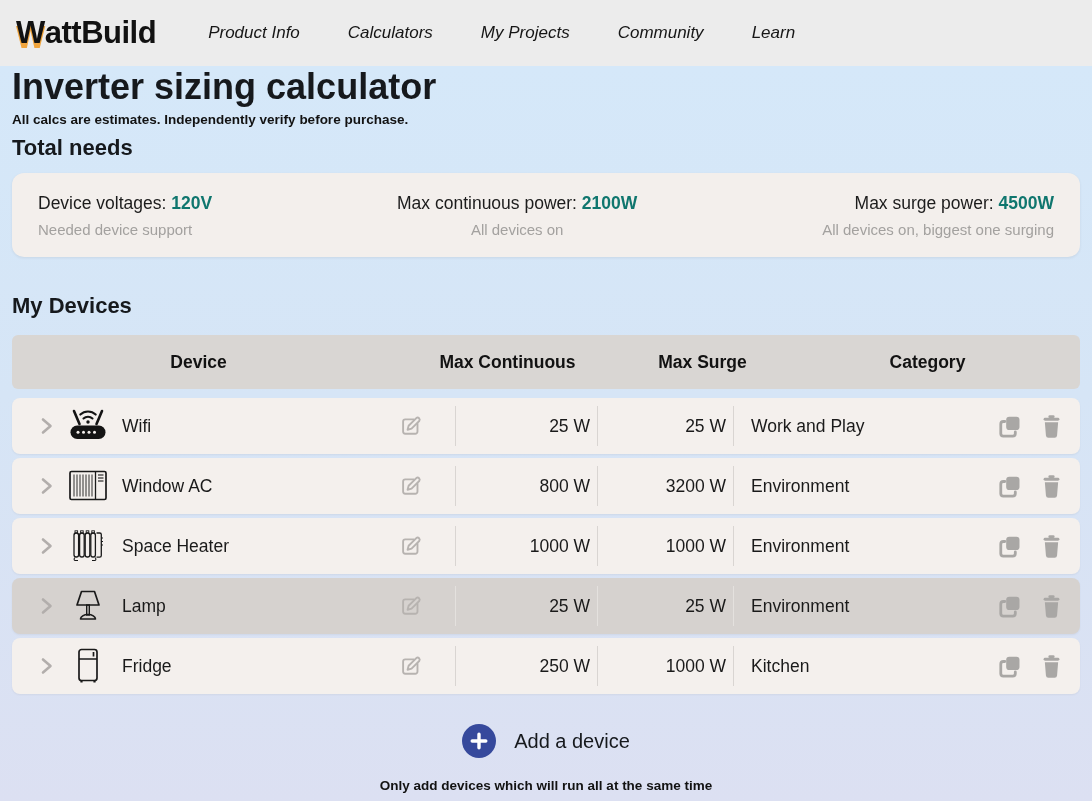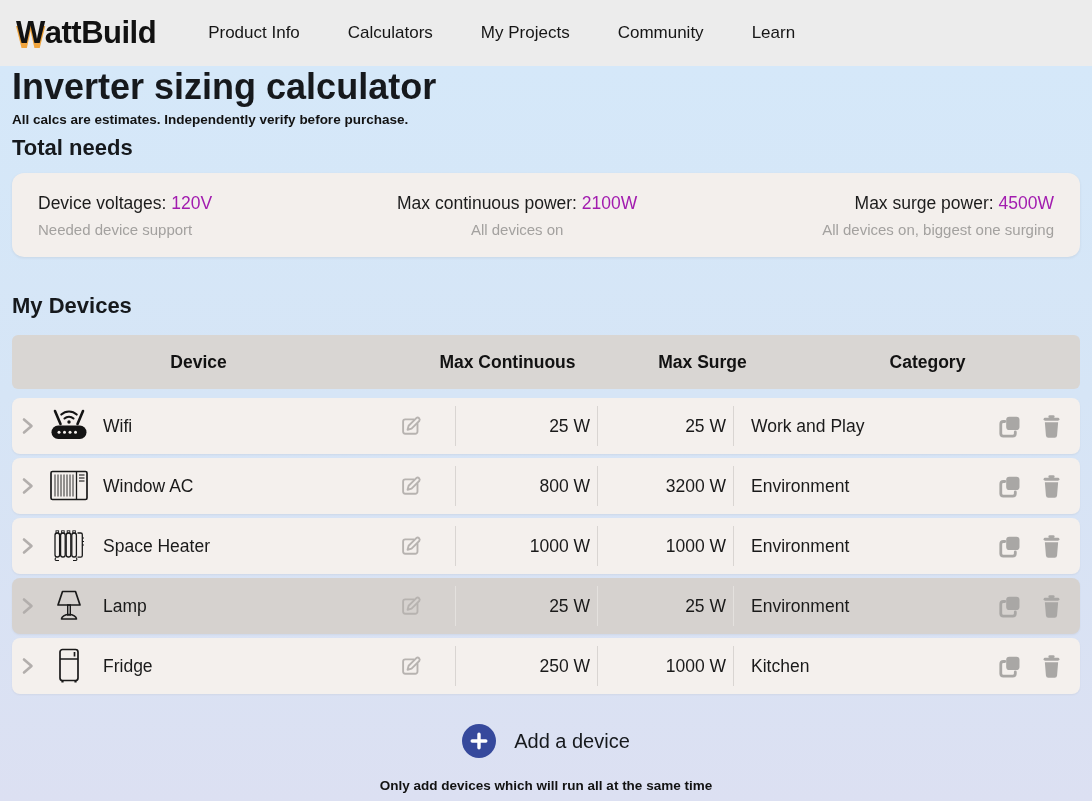--- a/index.html
+++ b/index.html
@@ -5,52 +5,52 @@
   * { box-sizing: border-box; margin: 0; padding: 0; }
   html, body { width: 1092px; height: 801px; overflow: hidden; }
   body { font-family: "Liberation Sans", sans-serif; color: #1a1a1a; background: #ececec; }
 
   
   .topbar { height: 66px; background: #ececec; display: flex; align-items: center; padding: 0 16px; }
   .logo { position: relative; font-size: 31px; font-weight: 800; letter-spacing: -0.5px; color: #121212; cursor: pointer; white-space: nowrap; }
   .logo-w { position: relative; display: inline-block; }
   .logo-w .w-back { position: absolute; left: 0; top: 5px; color: #f0a43c; }
   .logo-w .w-front { position: relative; color: #121212; }
-  .nav { display: flex; margin-left: 28px; }
+  .nav { display: flex; margin-left: 28px; font-style: italic; }
   .nav-item { padding: 10px 24px; font-size: 17px; color: #161616; cursor: pointer; }
 
   
   .main { height: 735px; padding: 0 12px; background: linear-gradient(180deg, #d5e8f9 0%, #d6e5f6 45%, #dce0f2 100%); }
 
   .page-title { padding-top: 4px; font-size: 36px; line-height: 34px; font-weight: 700; color: #16191d; }
   .disclaimer { margin-top: 8px; font-size: 13.5px; font-weight: 700; color: #121212; }
   .section-heading { margin-top: 8px; font-size: 22px; line-height: 26px; font-weight: 700; color: #16191d; }
   .section-heading.devices { margin-top: 36px; }
 
   
   .totals-card { margin-top: 12px; height: 84px; background: #f3efec; border-radius: 12px; box-shadow: 0 1px 3px rgba(0,0,0,0.07);
     display: flex; align-items: center; justify-content: space-between; padding: 0 26px; }
   .total-stat { display: flex; flex-direction: column; gap: 7px; }
   .total-stat.center { text-align: center; }
   .total-stat.right { text-align: right; }
   .stat-line { font-size: 17.5px; color: #1c1c1c; }
-  .stat-value { color: #a21caf; font-weight: 400; }
+  .stat-value { color: #0f766e; font-weight: 700; }
   .stat-sub { font-size: 15px; color: #a3a19f; }
 
   
   .thead { margin-top: 16px; height: 54px; background: #d9d6d3; border-radius: 6px;
     display: grid; grid-template-columns: 373px 245px 145px 1fr; align-items: center; }
   .th { text-align: center; font-size: 17.5px; font-weight: 700; color: #121212; }
 
   .rows { margin-top: 9px; display: flex; flex-direction: column; gap: 4px; }
   .row { height: 56px; background: #f4f0ed; border-radius: 8px; box-shadow: 0 1px 2px rgba(0,0,0,0.05);
     display: grid; grid-template-columns: 443px 142px 136px 1fr; align-items: stretch; }
   .row.selected { background: #d6d2cf; }
 
-  .cell-device { display: flex; align-items: center; padding-left: 5px; }
+  .cell-device { display: flex; align-items: center; padding-left: 24px; }
   .chevron { flex: 0 0 auto; margin-right: 8px; cursor: pointer; display: flex; align-items: center; }
   .device-icon-box { flex: 0 0 auto; width: 48px; display: flex; align-items: center; justify-content: center; }
   .device-name { margin-left: 10px; font-size: 17.5px; color: #1a1a1a; }
   .edit-btn { margin-left: auto; margin-right: 32px; cursor: pointer; display: flex; align-items: center; }
 
   .cell-val { position: relative; display: flex; align-items: center; justify-content: flex-end; padding-right: 7px; font-size: 17.5px; }
   .cell-val::before, .cell-cat::before { content: ""; position: absolute; left: 0; top: 8px; bottom: 8px; width: 1px; background: #d9d5d2; }
   .row.selected .cell-val::before, .row.selected .cell-cat::before { background: #e4e1de; }
 
   .cell-cat { position: relative; display: flex; align-items: center; padding-left: 18px; padding-right: 16px; font-size: 17.5px; }

